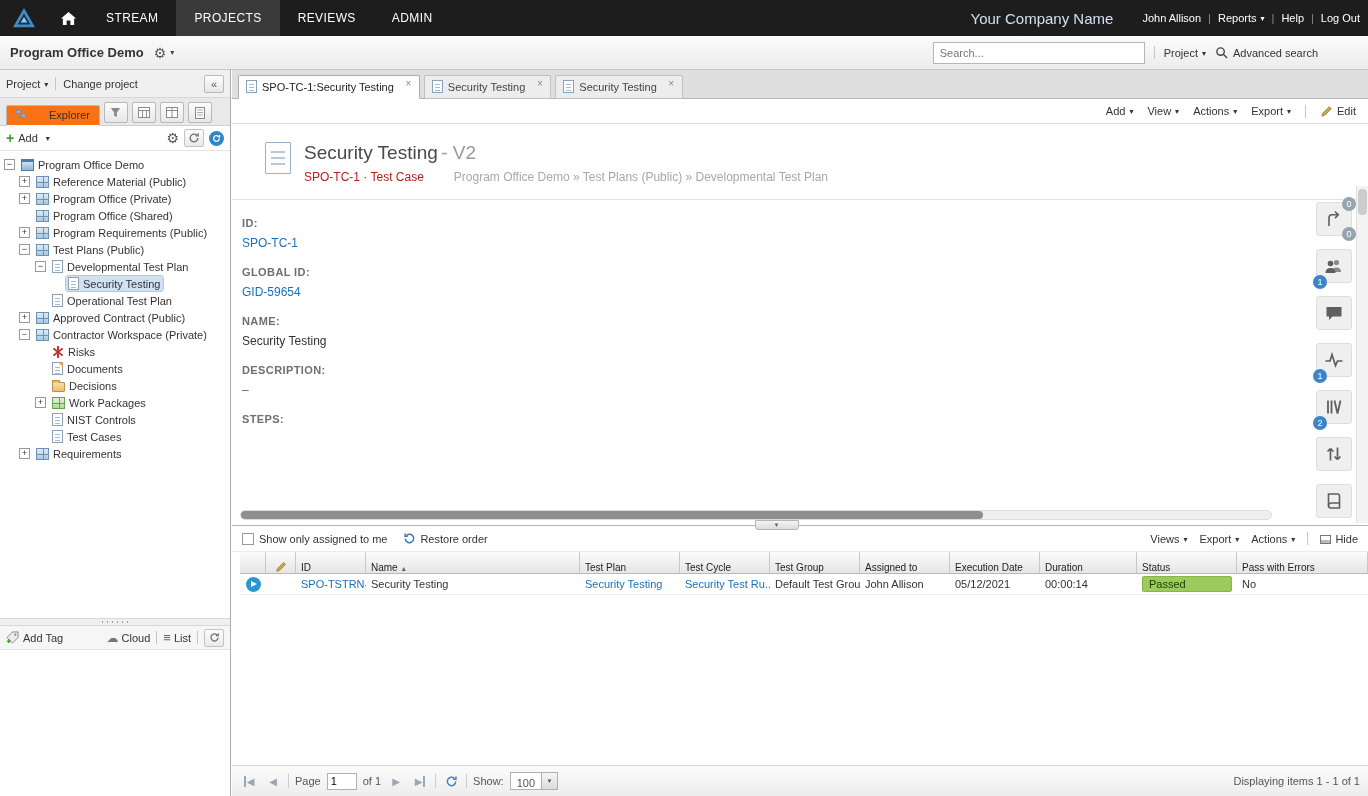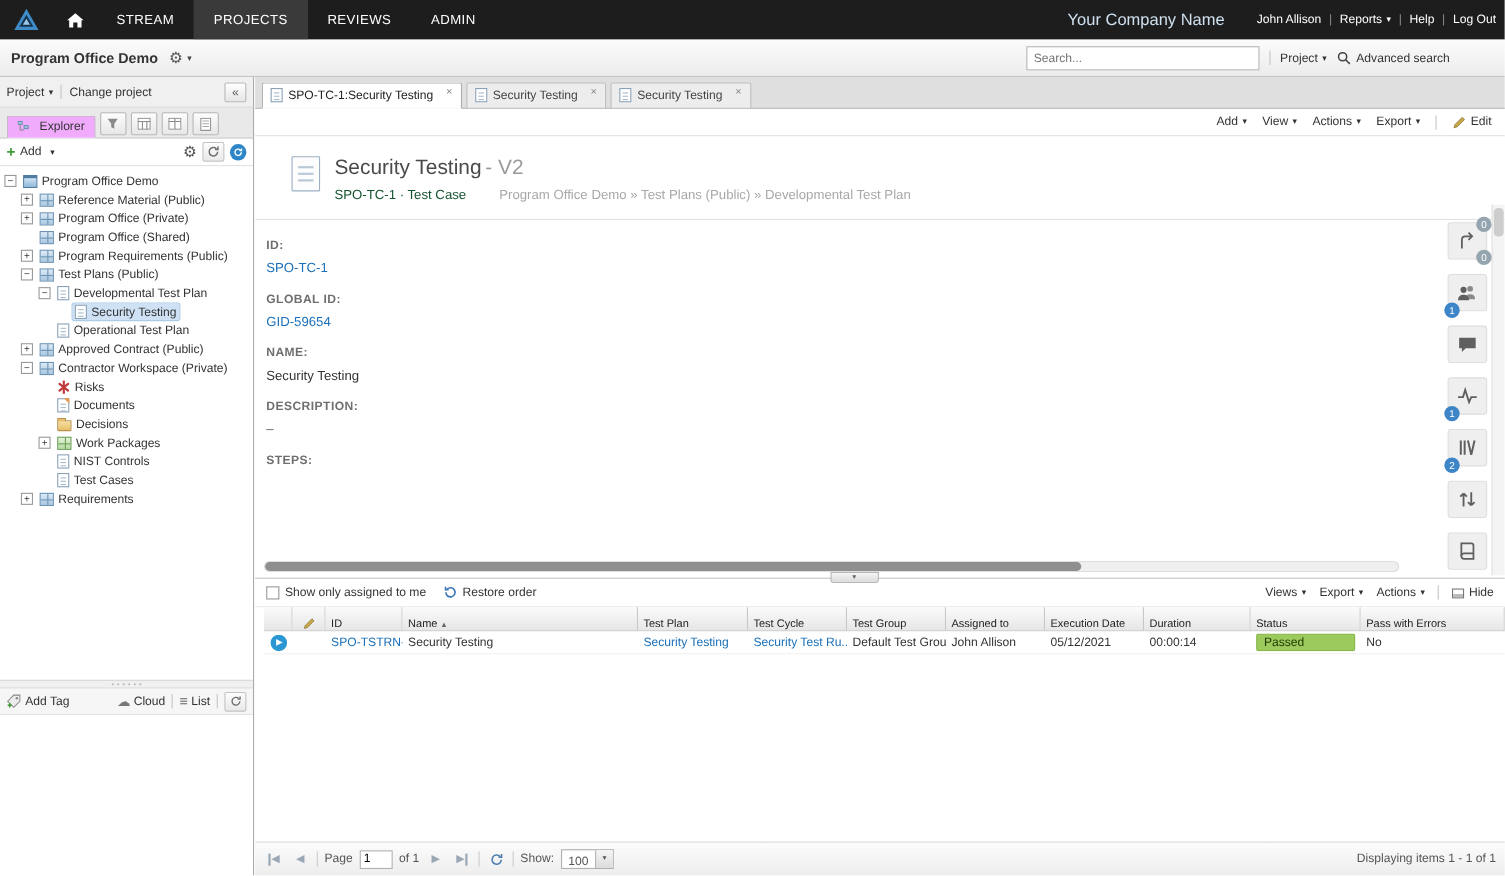--- a/index.html
+++ b/index.html
@@ -33,22 +33,22 @@
   .adv-search{display:flex;align-items:center;gap:5px;font-size:11px;color:#333;cursor:pointer;margin-right:40px}
 
   
   .sidebar{position:absolute;left:0;top:70px;width:231px;height:726px;background:#fff;border-right:1px solid #ababab;display:flex;flex-direction:column}
   .sb-row1{height:28px;background:#f0f0f0;border-bottom:1px solid #d6d6d6;display:flex;align-items:center;padding:0 6px;gap:7px;font-size:11px}
   .sb-btn{cursor:pointer;color:#333;white-space:nowrap}
   .collapse-btn{margin-left:auto;width:20px;height:18px;border:1px solid #b9b9b9;background:linear-gradient(#fff,#e6e6e6);
     border-radius:2px;display:flex;align-items:center;justify-content:center;cursor:pointer;font-size:11px;color:#555}
   .collapse-btn::before{content:"«"}
   .sb-row2{height:28px;background:#e9e9e9;border-bottom:1px solid #cfcfcf;display:flex;align-items:flex-end;padding:4px 6px 0;gap:4px}
-  .explorer-tab{background:#f0abfc;border:1px solid #b9b9b9;border-bottom:1px solid #fff;margin-bottom:-1px;padding:3px 9px 4px;
-    font-size:11px;display:flex;gap:9px;align-items:center;border-radius:2px 2px 0 0;cursor:pointer}
+  .explorer-tab{background:#f97316;border:1px solid #b9b9b9;border-bottom:1px solid #fff;margin-bottom:-1px;padding:3px 9px 4px;
+    font-size:11px;display:flex;gap:22px;align-items:center;border-radius:2px 2px 0 0;cursor:pointer}
   .tool-btn{width:24px;height:21px;border:1px solid #b9b9b9;background:linear-gradient(#fdfdfd,#e7e7e7);border-radius:2px;
     display:flex;align-items:center;justify-content:center;cursor:pointer;margin-bottom:2px}
   .sb-row3{height:25px;border-bottom:1px solid #e3e3e3;display:flex;align-items:center;padding:0 6px;gap:5px;font-size:11px}
   .add-btn{display:flex;align-items:center;gap:4px;cursor:pointer;color:#333}
   .plus-ic{color:#3f9c35;font-weight:bold;font-size:14px;line-height:10px}
   .plus-ic::before{content:"+"}
   .sb-row3-right{margin-left:auto;display:flex;align-items:center;gap:5px}
   .mini-btn{width:20px;height:18px;border:1px solid #c2c2c2;background:linear-gradient(#fdfdfd,#e9e9e9);border-radius:2px;
     display:flex;align-items:center;justify-content:center;cursor:pointer}
   .sync-circle{width:15px;height:15px;border-radius:50%;background:#2e86c8;display:flex;align-items:center;justify-content:center;cursor:pointer}
@@ -109,21 +109,21 @@
   .tb-edit{display:flex;align-items:center;gap:4px;cursor:pointer;color:#333}
 
   .content{flex:1;position:relative;background:#fff;overflow:hidden}
   .item-header{display:flex;align-items:flex-start;gap:13px;padding:18px 0 0 33px}
   .big-doc{width:26px;height:32px;border:1px solid #9ab0c4;background:#fdfdfd;border-radius:1px;position:relative;flex:none}
   .big-doc::before{content:"";position:absolute;left:5px;right:5px;top:8px;border-top:2px solid #b9c9d8;box-shadow:0 6px 0 #b9c9d8,0 12px 0 #b9c9d8}
   .ih-title{font-size:19px;color:#4a4a4a}
   .ih-version{font-size:19px;color:#9a9a9a}
   .ih-version::before{content:"- "}
   .ih-sub{display:flex;gap:30px;margin-top:6px;font-size:12px}
-  .ih-idtype{color:#14532d}
+  .ih-idtype{color:#b91c1c}
   .ih-crumb{color:#a8a8a8}
   .content-rule{border-bottom:1px solid #e3e3e3;margin-top:15px}
   .fields{padding:17px 0 0 10px}
   .field{margin-bottom:16px}
   .flabel{font-size:11px;font-weight:bold;color:#6f6f6f;letter-spacing:.4px;margin-bottom:7px}
   .fvalue{font-size:12px;color:#333;display:flex;align-items:center}
   .link{color:#1a70b8;text-decoration:none;cursor:pointer}
   .dim{color:#666}
   .status-dot{width:11px;height:11px;border-radius:50%;background:#d8d8d8;border:1px solid #b8b8b8;margin-right:7px;flex:none}
 

